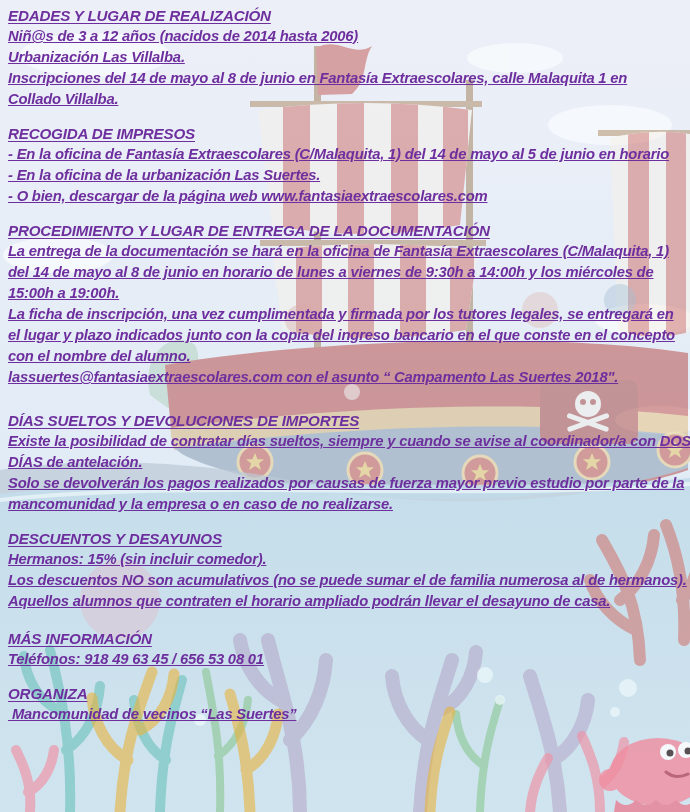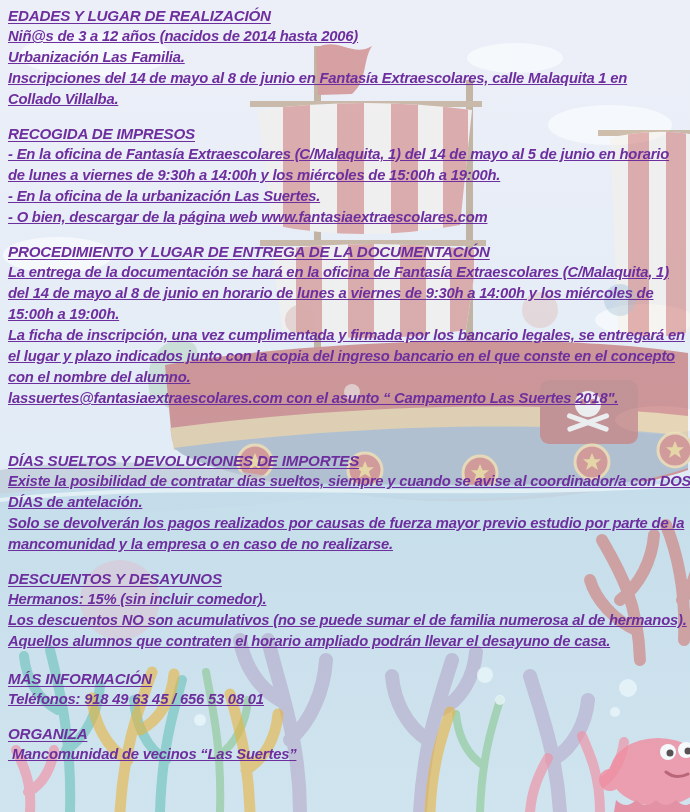--- a/index.html
+++ b/index.html
@@ -10,21 +10,21 @@
     position:absolute;left:0;top:0;right:0;bottom:0;
     padding:5px 8px 0 8px;
     color:#6e2f9e;
     font-family:"Liberation Sans",sans-serif;
     font-style:italic;font-weight:700;
     font-size:14.8px;line-height:21px;
     letter-spacing:-0.2px;
   }
   .sec{margin:13px 0 0 0;}
   .sec:first-child{margin-top:0;}
-  .sec.gap-xl{margin-top:41px;}
+  .sec.gap-xl{margin-top:22px;}
   .sec.gap-lg{margin-top:16px;}
   .heading{
     margin:0;font-size:15.2px;font-weight:700;font-style:italic;
     text-decoration:underline;text-underline-offset:2px;
   }
   .body{margin:0;}
   .line{white-space:pre;text-decoration:underline;}
 </style>
 </head>
 <body>
@@ -202,43 +202,42 @@
       <path d="M666,772 q10,8 22,2" stroke="#b3475c" stroke-width="3" fill="none" stroke-linecap="round"></path>
     </g>
   </svg>
 
   <div class="content">
 
     <section class="sec">
       <h2 class="heading">EDADES Y LUGAR DE REALIZACIÓN</h2>
       <div class="body">
           <div class="line">Niñ@s de 3 a 12 años (nacidos de 2014 hasta 2006)</div>
-          <div class="line">Urbanización Las Familia.</div>
+          <div class="line">Urbanización Las Villalba.</div>
           <div class="line">Inscripciones del 14 de mayo al 8 de junio en Fantasía Extraescolares, calle Malaquita 1 en</div>
           <div class="line">Collado Villalba.</div>
         </div>
     </section>
 
     <section class="sec">
       <h2 class="heading">RECOGIDA DE IMPRESOS</h2>
       <div class="body">
           <div class="line">- En la oficina de Fantasía Extraescolares (C/Malaquita, 1) del 14 de mayo al 5 de junio en horario</div>
-          <div class="line">de lunes a viernes de 9:30h a 14:00h y los miércoles de 15:00h a 19:00h.</div>
           <div class="line">- En la oficina de la urbanización Las Suertes.</div>
           <div class="line">- O bien, descargar de la página web www.fantasiaextraescolares.com</div>
         </div>
     </section>
 
     <section class="sec">
       <h2 class="heading">PROCEDIMIENTO Y LUGAR DE ENTREGA DE LA DOCUMENTACIÓN</h2>
       <div class="body">
           <div class="line">La entrega de la documentación se hará en la oficina de Fantasía Extraescolares (C/Malaquita, 1)</div>
           <div class="line">del 14 de mayo al 8 de junio en horario de lunes a viernes de 9:30h a 14:00h y los miércoles de</div>
           <div class="line">15:00h a 19:00h.</div>
-          <div class="line">La ficha de inscripción, una vez cumplimentada y firmada por los bancario legales, se entregará en</div>
+          <div class="line">La ficha de inscripción, una vez cumplimentada y firmada por los tutores legales, se entregará en</div>
           <div class="line">el lugar y plazo indicados junto con la copia del ingreso bancario en el que conste en el concepto</div>
           <div class="line">con el nombre del alumno.</div>
           <div class="line">lassuertes@fantasiaextraescolares.com con el asunto “ Campamento Las Suertes 2018".</div>
         </div>
     </section>
 
     <section class="sec gap-xl">
       <h2 class="heading">DÍAS SUELTOS Y DEVOLUCIONES DE IMPORTES</h2>
       <div class="body">
           <div class="line">Existe la posibilidad de contratar días sueltos, siempre y cuando se avise al coordinador/a con DOS</div>

